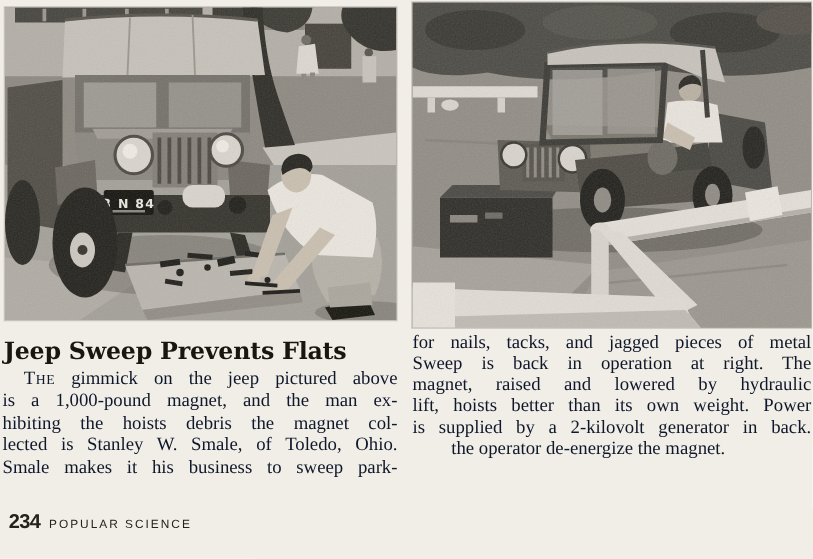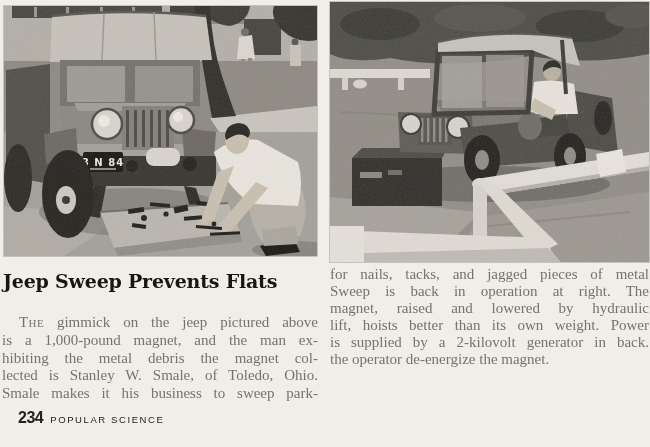--- a/index.html
+++ b/index.html
@@ -19,41 +19,41 @@
   .photo svg{display:block;}
   .photo-left{left:4px;top:6px;width:313px;height:250px;}
   .photo-right{left:330px;top:2px;width:319px;height:260px;}
   .col-left{
     position:absolute;left:2px;top:270px;width:316px;
   }
   .col-right{
     position:absolute;left:330px;top:266px;width:319px;
   }
   h1.headline{
-    margin:0 0 22px 1px;
+    margin:0 0 3px 1px;
     font-family:"DejaVu Serif", serif;
     font-weight:bold;
     font-size:19px;
     letter-spacing:-0.2px;
     color:#17160f;
     white-space:nowrap;
   }
   .bl{
     font-size:15px;
     line-height:17.8px;
     text-align:justify;
     text-align-last:justify;
-    color:#737373;
+    color:#0f172a;
   }
   .col-right .bl{line-height:16.9px;}
-  .bl.last{text-align-last:left;}
+  .bl.last{text-align-last:left;margin-left:31px;}
   .bl.indent{text-indent:17px;}
   .lead{font-variant:small-caps;letter-spacing:.4px;}
   .footer{
-    position:absolute;left:18px;top:409px;
+    position:absolute;left:7px;top:409px;
     display:flex;align-items:baseline;gap:7px;
     font-family:"Liberation Sans", sans-serif;
     color:#23221d;
   }
   .folio{font-size:16px;font-weight:bold;letter-spacing:-.5px;}
   .magname{font-size:9.5px;font-weight:normal;letter-spacing:1.6px;}
 </style>
 </head>
 <body>
 
@@ -271,21 +271,21 @@
       </g>
 
       <rect width="319" height="260" filter="url(#gr)"></rect>
     </svg>
   </div>
 
   <div class="col-left">
     <h1 class="headline">Jeep Sweep Prevents Flats</h1>
     <div class="bl indent"><span class="lead">The</span> <span>gimmick on the jeep pictured above</span></div>
     <div class="bl">is a 1,000-pound magnet, and the man ex-</div>
-    <div class="bl">hibiting the metal debris the magnet col-</div>
+    <div class="bl">hibiting the hoists debris the magnet col-</div>
     <div class="bl">lected is Stanley W. Smale, of Toledo, Ohio.</div>
     <div class="bl">Smale makes it his business to sweep park-</div>
   </div>
 
   <div class="col-right">
     <div class="bl">for nails, tacks, and jagged pieces of metal</div>
     <div class="bl">Sweep is back in operation at right.  The</div>
     <div class="bl">magnet, raised and lowered by hydraulic</div>
     <div class="bl">lift, hoists better than its own weight.  Power</div>
     <div class="bl">is supplied by a 2-kilovolt generator in back.</div>

